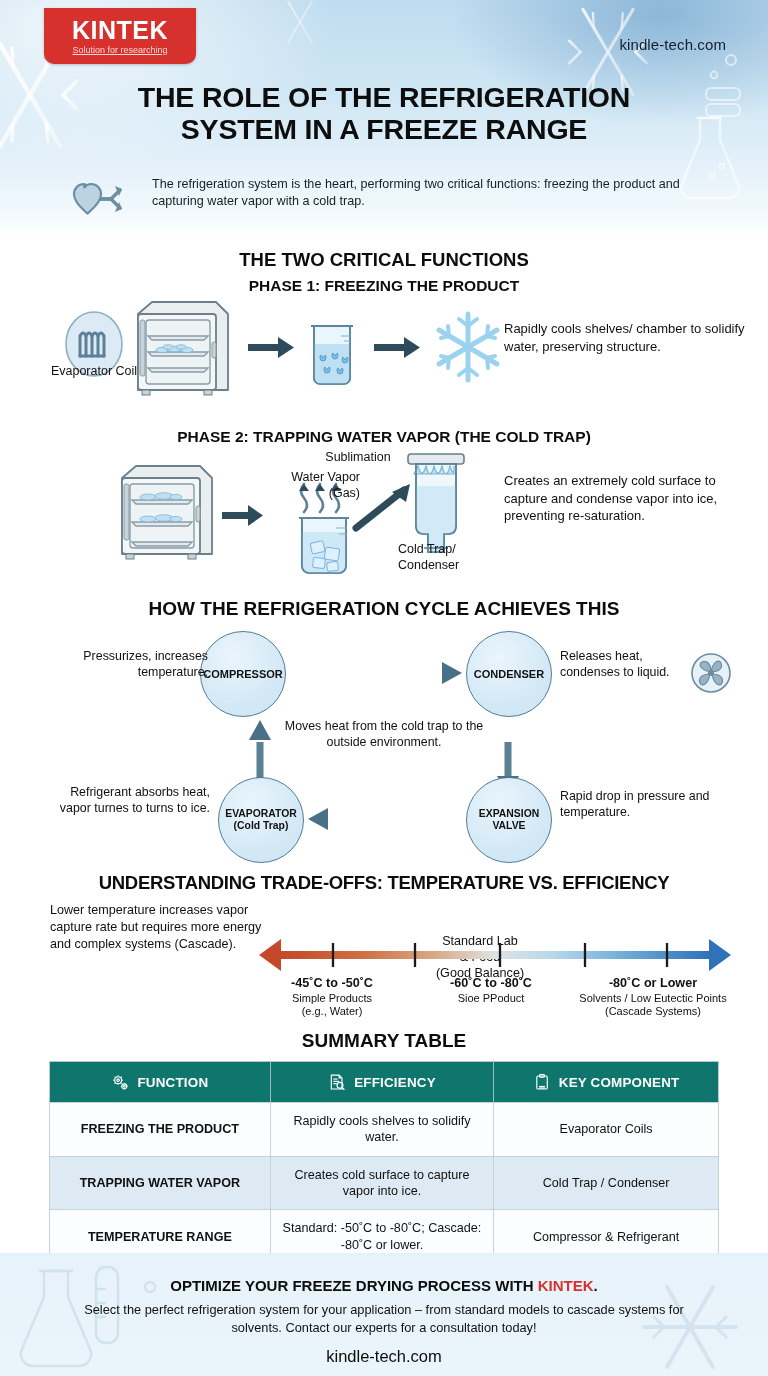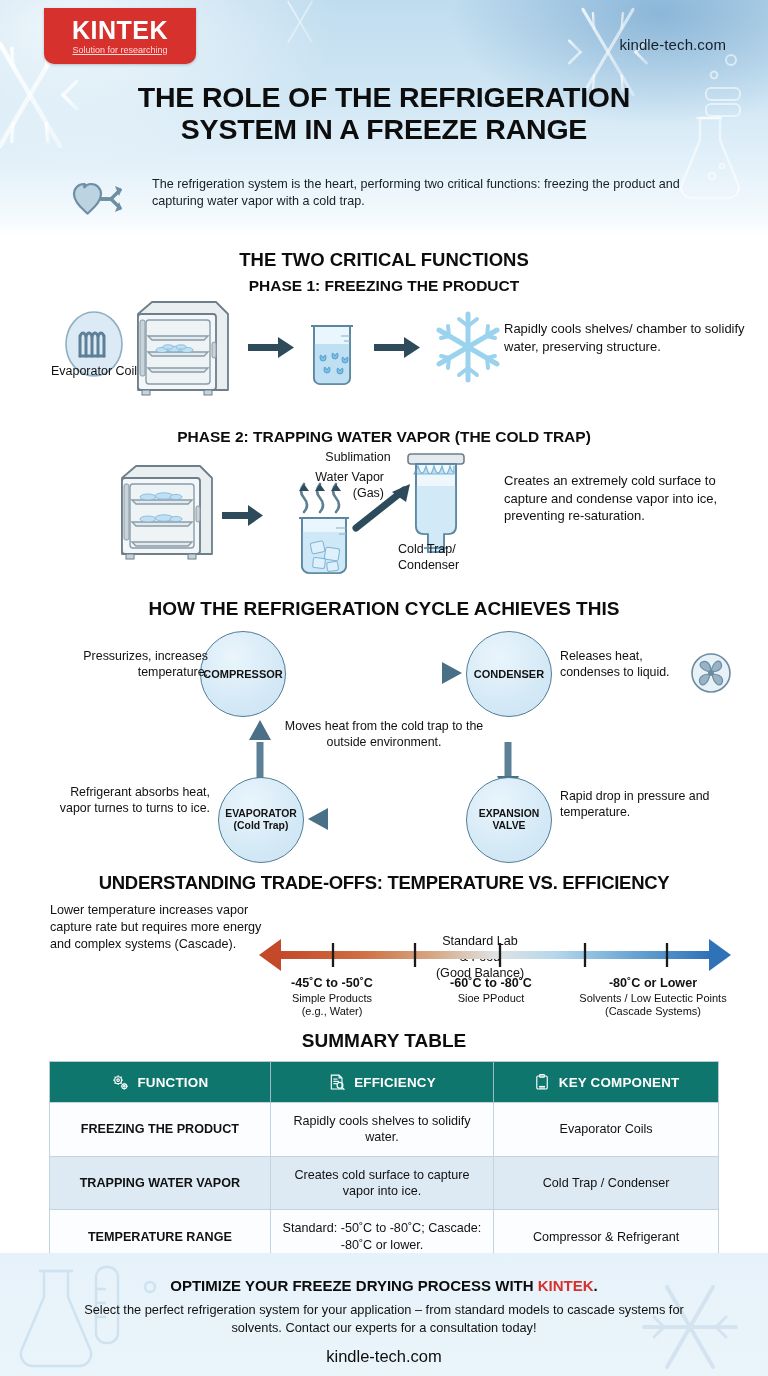--- a/index.html
+++ b/index.html
@@ -58,21 +58,21 @@
   .t-summary{position:absolute;left:0;right:0;top:1030px;font-size:19px;}
   .evap-label{
     position:absolute;left:42px;top:364px;width:104px;text-align:center;
     font-size:12.5px;line-height:1.2;color:#111;
   }
   .p1-text{
     position:absolute;left:504px;top:320px;width:250px;
     font-size:13px;line-height:1.36;color:#111;
   }
   .subl-label{position:absolute;left:298px;top:450px;width:120px;text-align:center;font-size:12.5px;color:#111;}
-  .wv-label{position:absolute;left:288px;top:470px;width:72px;text-align:right;font-size:12.5px;line-height:1.25;color:#111;margin-left:24px;}
+  .wv-label{position:absolute;left:288px;top:470px;width:72px;text-align:right;font-size:12.5px;line-height:1.25;color:#111;}
   .ct-label{position:absolute;left:398px;top:542px;width:110px;text-align:left;font-size:12.5px;line-height:1.25;color:#111;}
   .p2-text{
     position:absolute;left:504px;top:472px;width:250px;
     font-size:13px;line-height:1.36;color:#111;
   }
   .node{
     position:absolute;border-radius:50%;
     background:radial-gradient(circle at 38% 30%, #eaf5fc 0%, #d4e9f6 60%, #cbe3f3 100%);
     border:1.6px solid #4f7c95;
     display:flex;align-items:center;justify-content:center;text-align:center;

